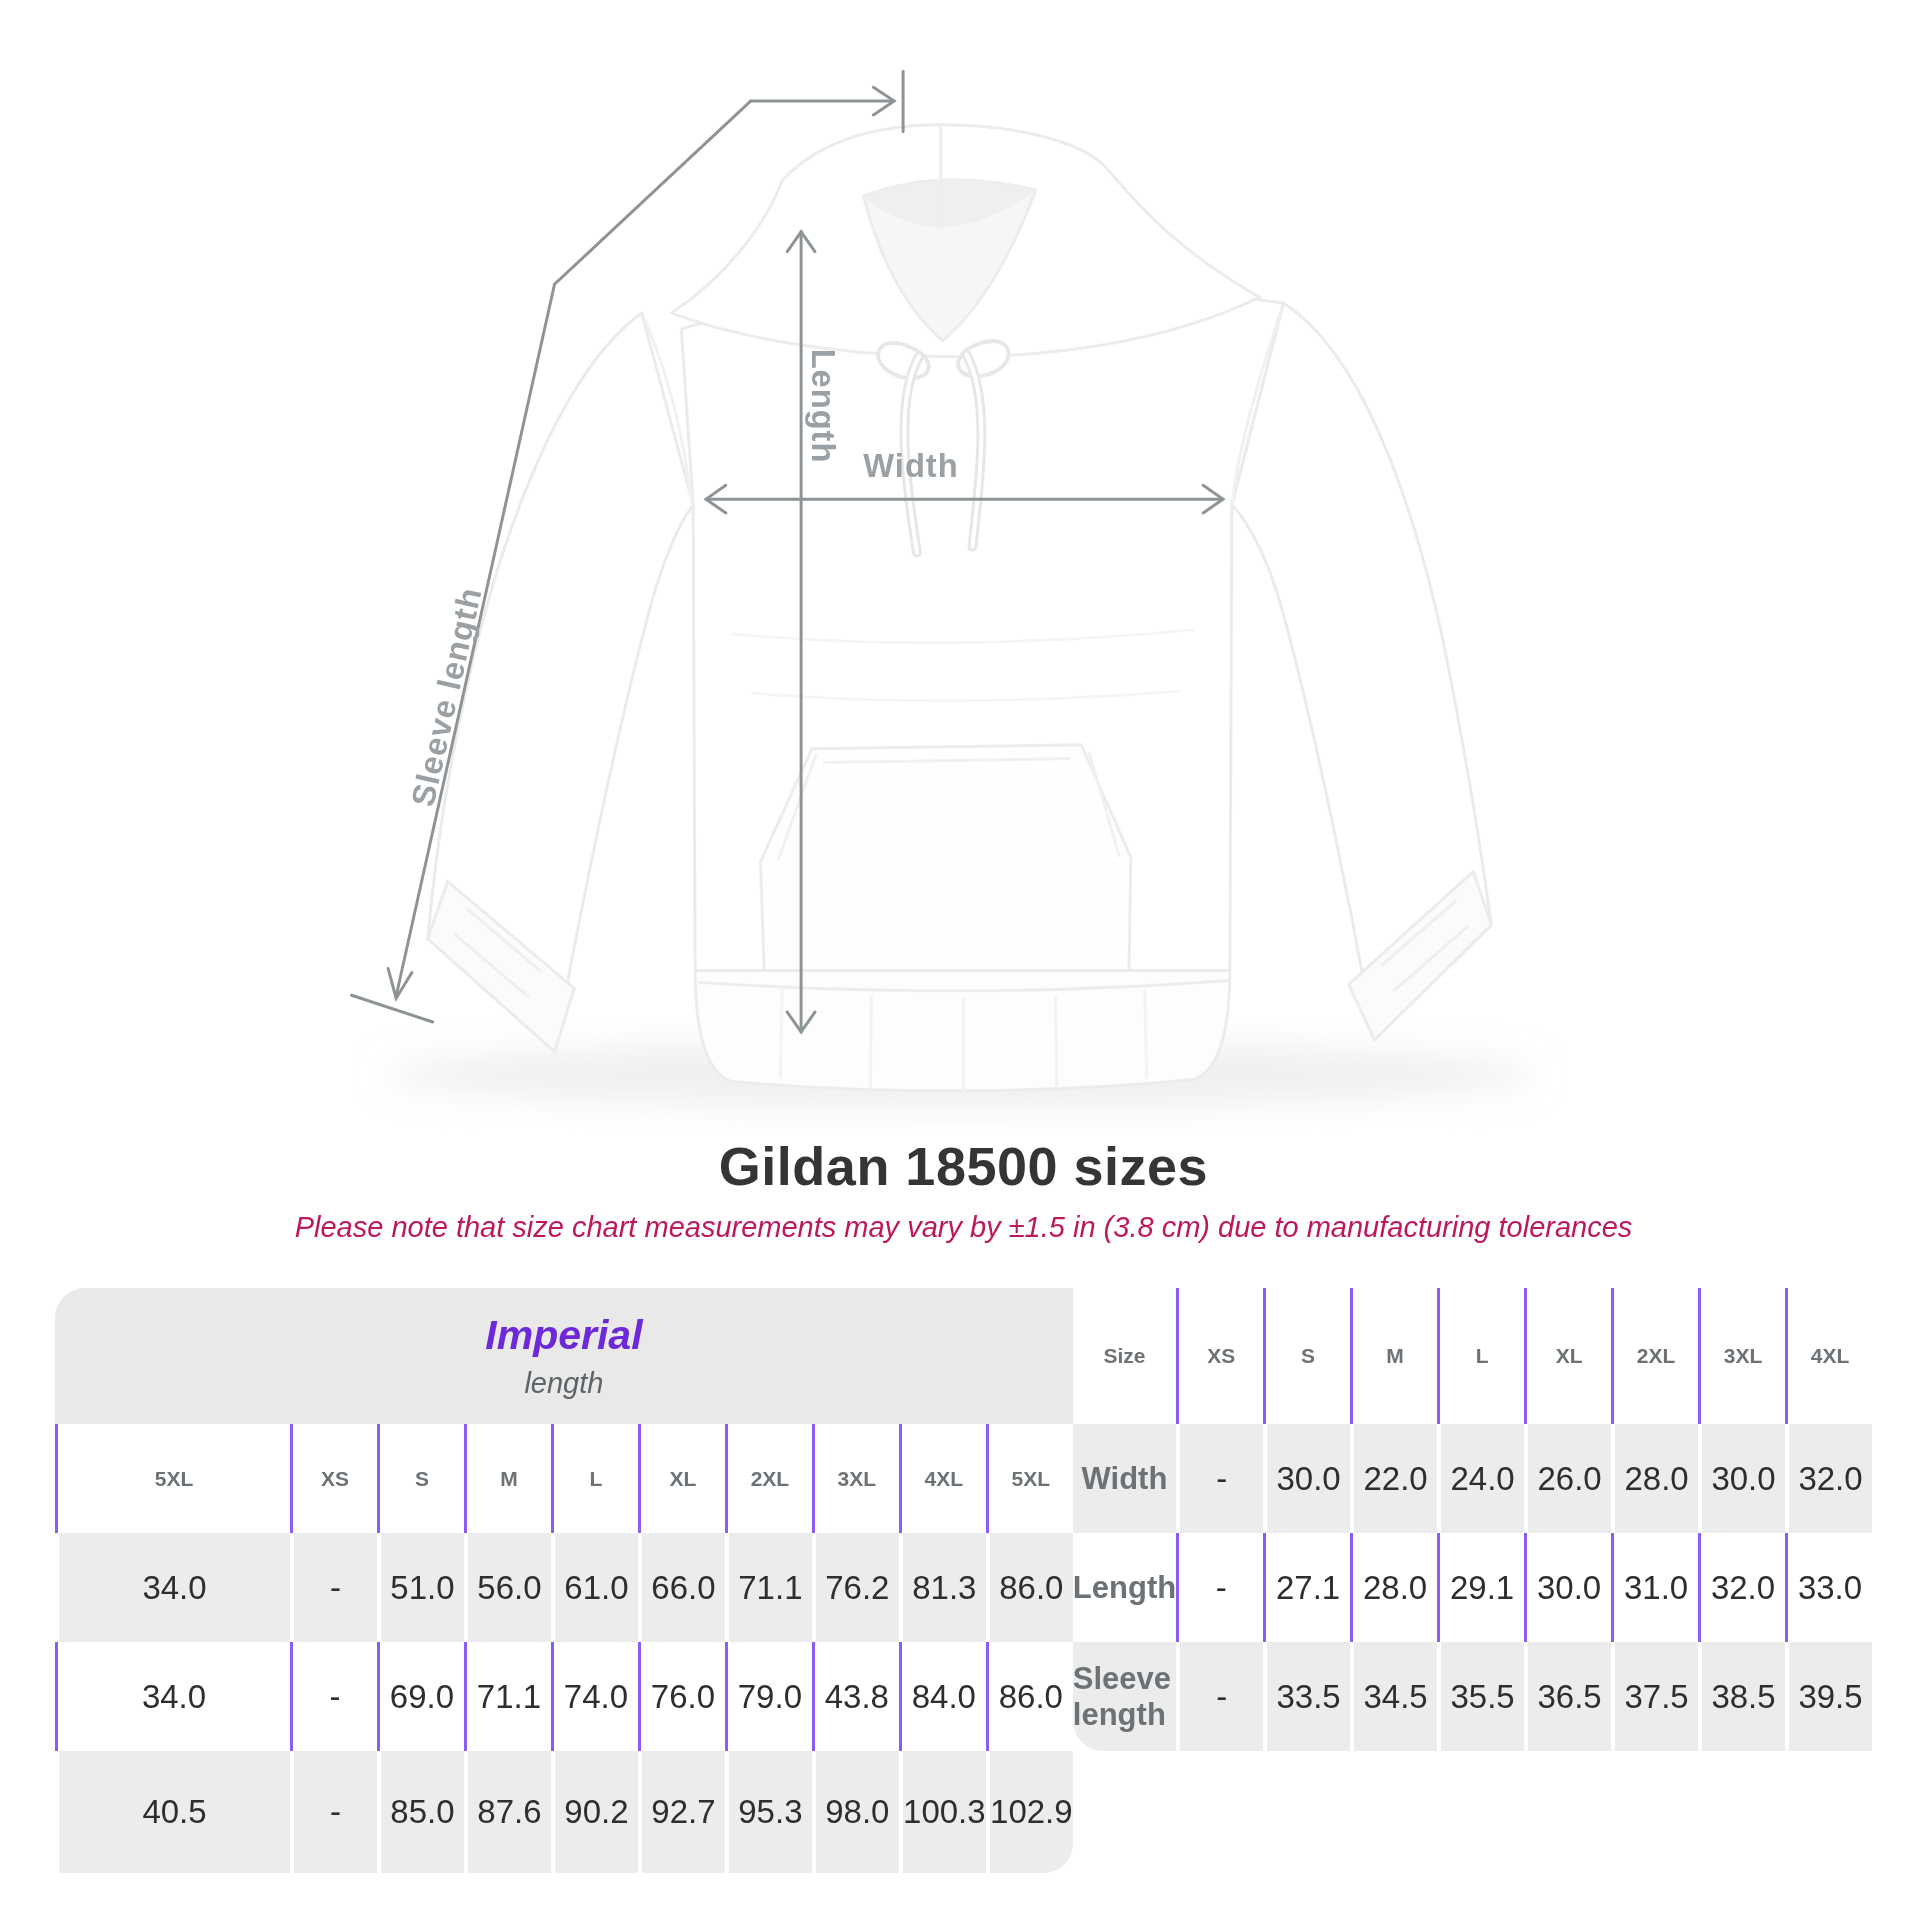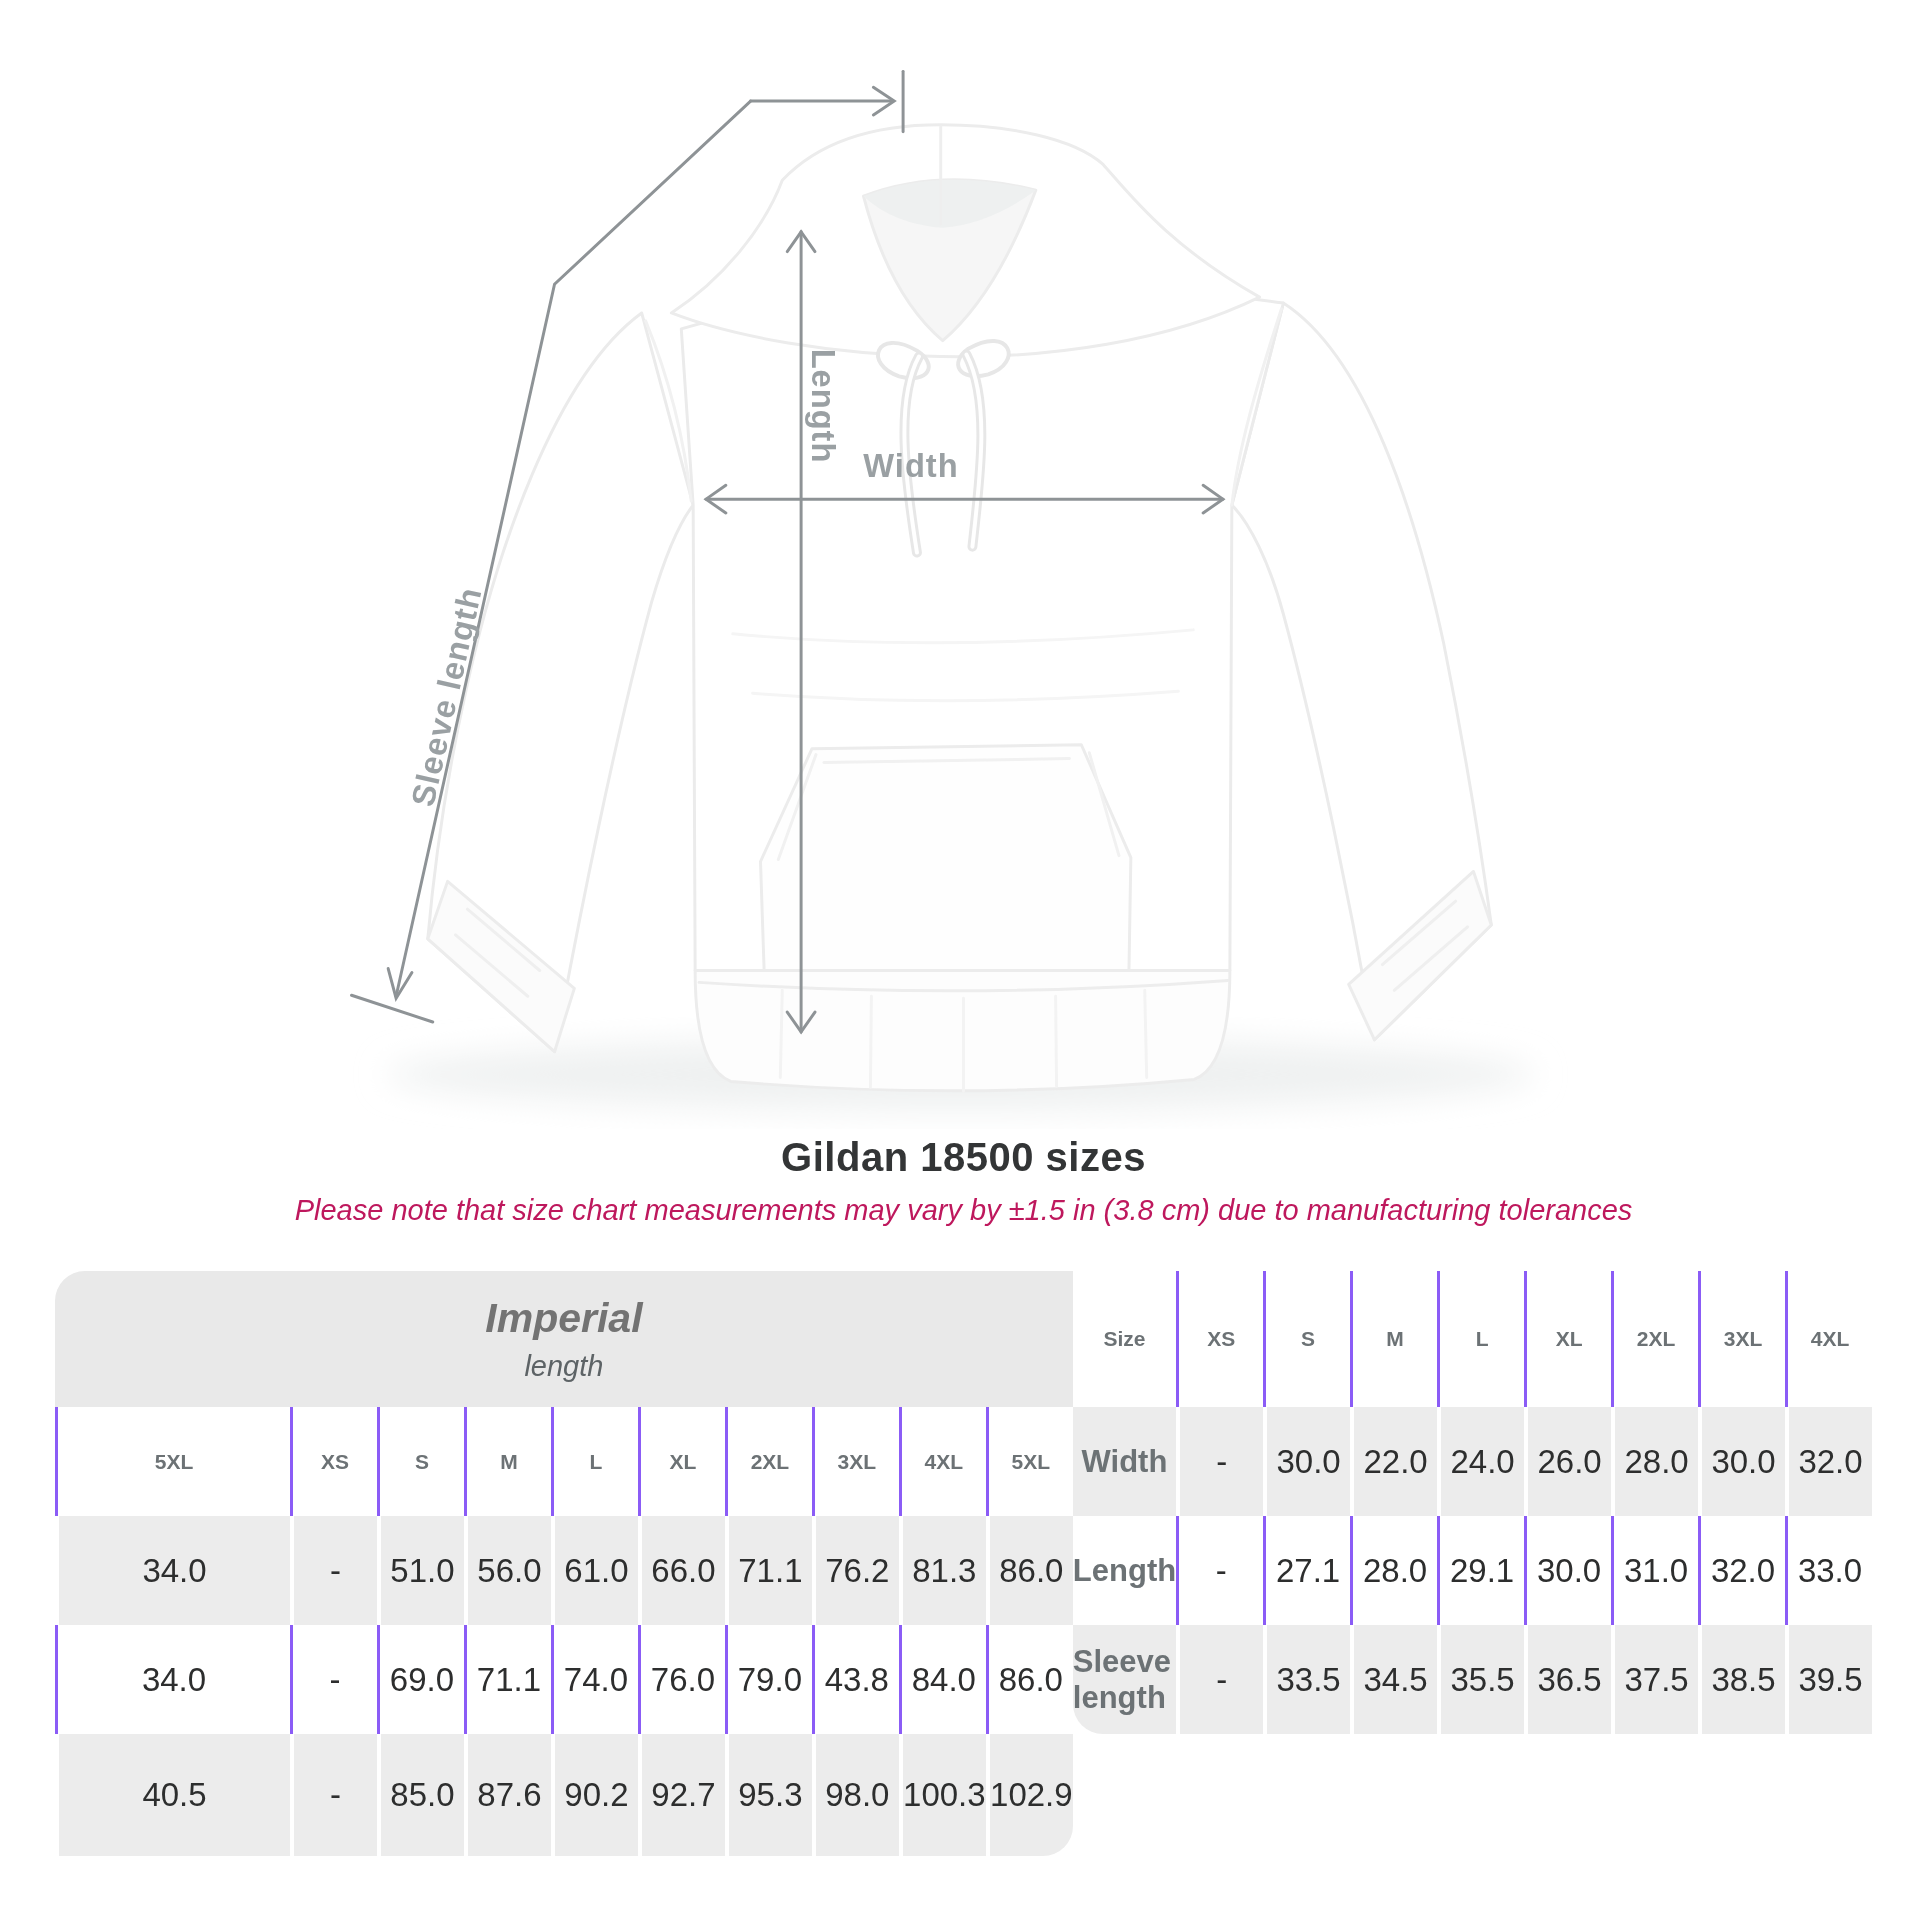--- a/index.html
+++ b/index.html
@@ -11,38 +11,38 @@
     overflow:hidden;
   }
   .diagram{display:block;}
   .measure-label{
     fill:#9aa0a3;font-weight:bold;font-size:33px;
     font-family:"Liberation Sans","DejaVu Sans",sans-serif;
     letter-spacing:1px;
   }
   .title-block{text-align:center;margin-top:6px;}
   .page-title{
-    margin:0;font-size:40px;font-weight:bold;color:#333536;letter-spacing:0.5px;
+    margin:0;font-size:54px;font-weight:bold;color:#333536;letter-spacing:0.5px;
   }
   .page-subtitle{
     margin:14px 0 0 0;font-size:29px;font-style:italic;color:#be185d;
   }
   .sizes-table{
     width:1817px;margin:44px auto 0 auto;
     display:grid;
     grid-template-columns:235px repeat(18,1fr);
     grid-template-rows:136px 109px 109px 109px 122px;
   }
   .band-cell{
     background:#e9e9e9;display:flex;flex-direction:column;
     align-items:center;justify-content:center;row-gap:8px;
   }
   .band-imperial{grid-column:1 / span 10;border-top-left-radius:30px;}
   .band-metric{grid-column:11 / span 9;border-top-right-radius:30px;}
-  .unit-name{font-size:41px;font-weight:bold;font-style:italic;color:#737373;}
+  .unit-name{font-size:41px;font-weight:bold;font-style:italic;color:#6d28d9;}
   .unit-sub{font-size:29px;font-style:italic;color:#5d6366;}
   .cell{
     display:flex;align-items:center;justify-content:center;
     box-sizing:border-box;
   }
   .cell.head{background:#ffffff;color:#6c7275;font-weight:bold;font-size:21px;}
   .cell.rowlabel{color:#6c7275;font-weight:bold;font-size:31px;}
   .cell.val{color:#2d2e2e;font-size:33px;}
   .cell.w{background:#ffffff;}
   .cell.g{background:#ececec;}

